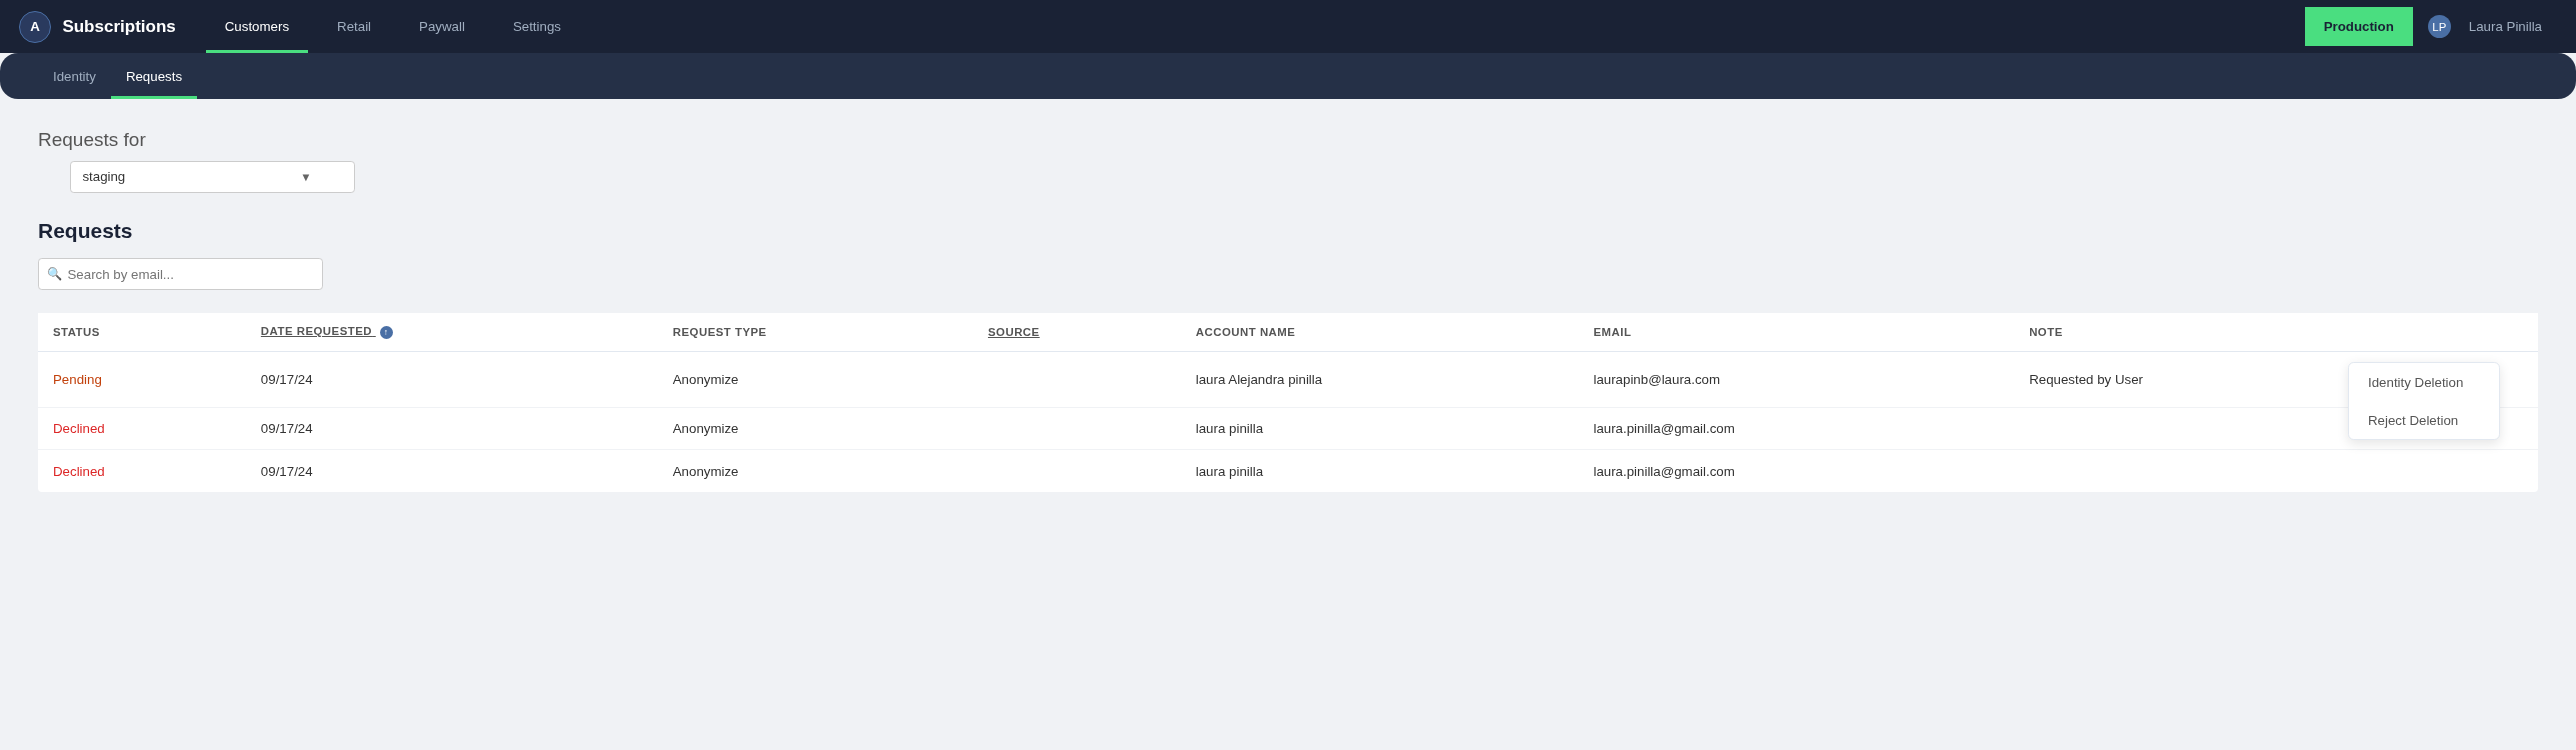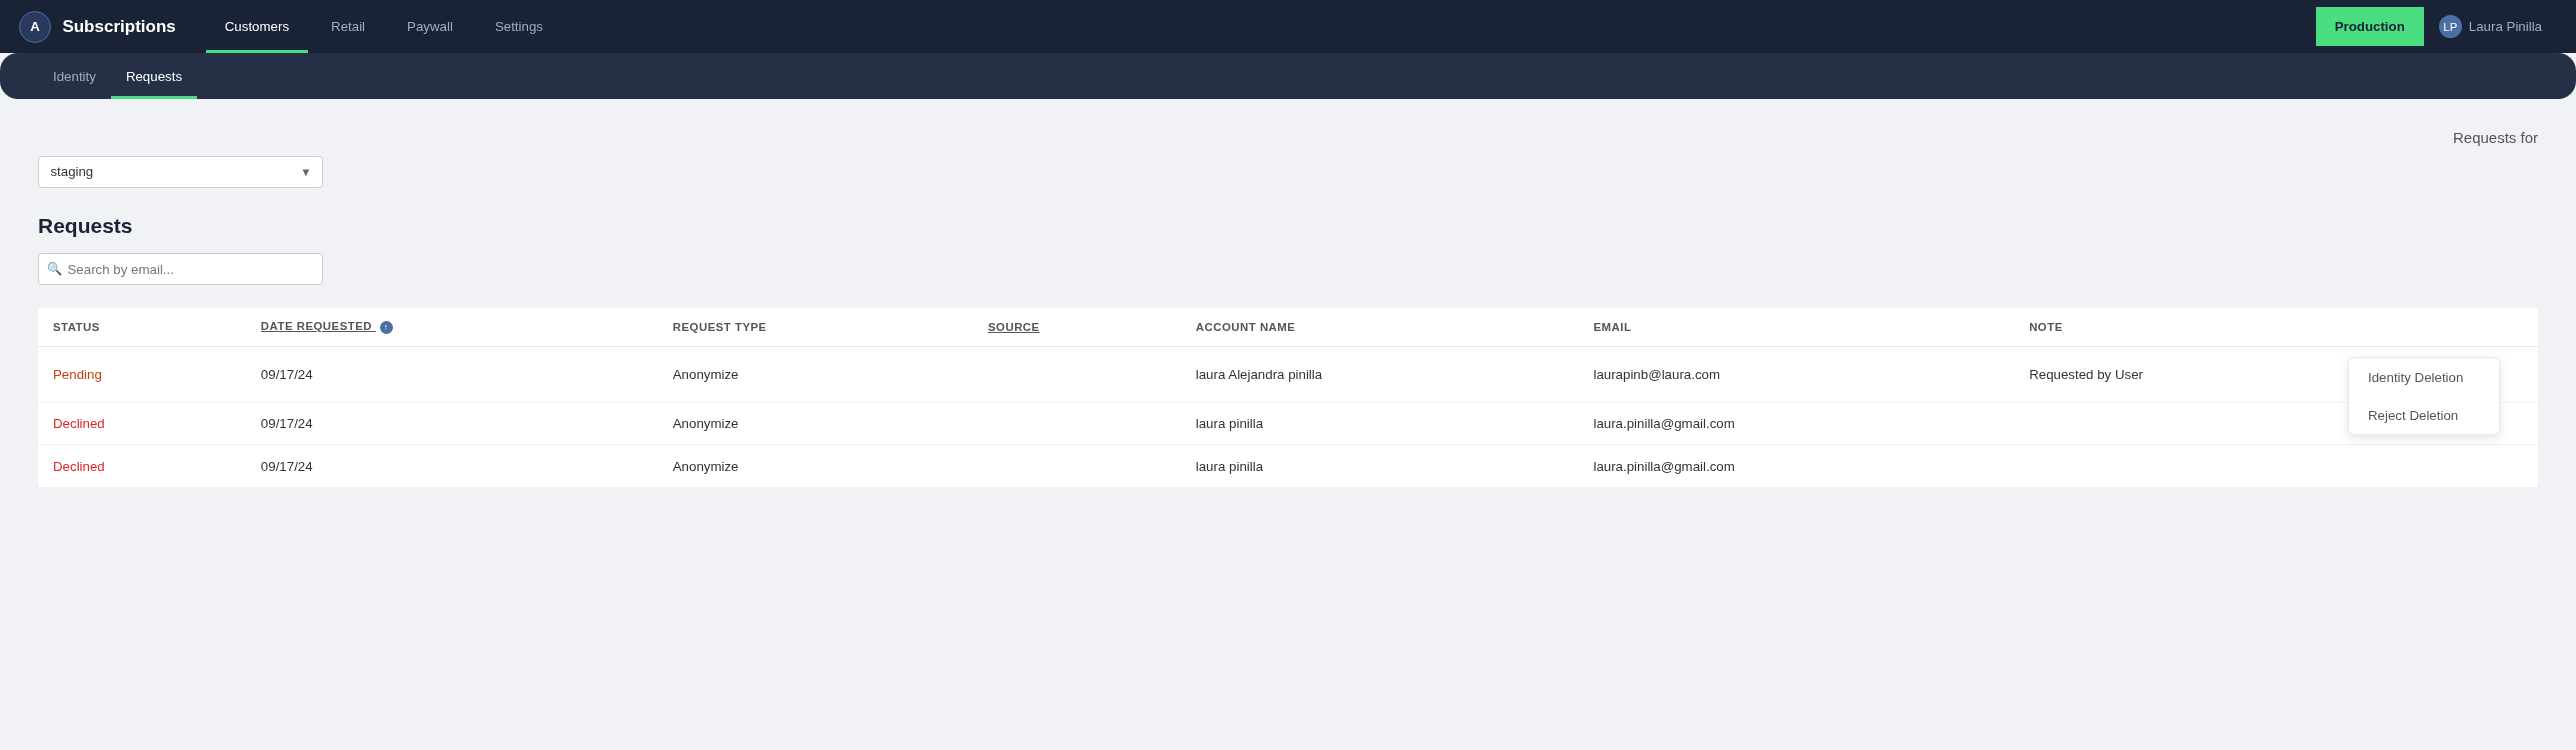--- a/index.html
+++ b/index.html
@@ -29,21 +29,21 @@
       color: white; font-weight: bold; font-size: 13.3px;
     }
     .app-title {
       color: white;
       font-size: 17px;
       font-weight: 600;
     }
     .nav-links {
       display: flex;
       align-items: center;
-      gap: 4px;
+      gap: 10px;
       flex: 1;
     }
     .nav-link {
       color: #a0aec0;
       padding: 0 19px;
       height: 53px;
       display: flex;
       align-items: center;
       cursor: pointer;
       font-size: 13.3px;
@@ -76,21 +76,21 @@
       height: 39px;
       display: flex;
       align-items: center;
       cursor: pointer;
     }
     .user-area {
       color: #a0aec0;
       padding: 0 15px;
       display: flex;
       align-items: center;
-      gap: 7px;
+      gap: 18px;
       cursor: pointer;
       font-size: 13.3px;
     }
     .user-icon {
       width: 23px; height: 23px;
       background: #4a6fa5;
       border-radius: 50%;
       display: flex; align-items: center; justify-content: center;
       color: white; font-size: 11.4px;
     }
@@ -124,41 +124,41 @@
       left: 0; right: 0;
       height: 2.8px;
       background: #4ade80;
     }
 
     
     .content {
       padding: 30px 38px;
     }
     .requests-for-label {
-      font-size: 15px;
+      font-size: 19px;
       color: #555;
       margin-bottom: 9.5px;
       font-weight: 500;
-      text-align: right;
     }
     .select-wrapper {
       position: relative;
       width: 285px;
       margin-bottom: 26.6px;
     }
     .select-field {
       width: 100%;
       padding: 7.6px 34px 7.6px 11.4px;
       border: 0.9px solid #ccc;
       border-radius: 3.8px;
       background: white;
       font-size: 13.3px;
       color: #333;
       appearance: none;
       cursor: pointer;
+      margin-left: 32px;
     }
     .select-arrow {
       position: absolute;
       right: 11.4px;
       top: 50%;
       transform: translateY(-50%);
       pointer-events: none;
       color: #666;
       font-size: 11.4px;
     }

